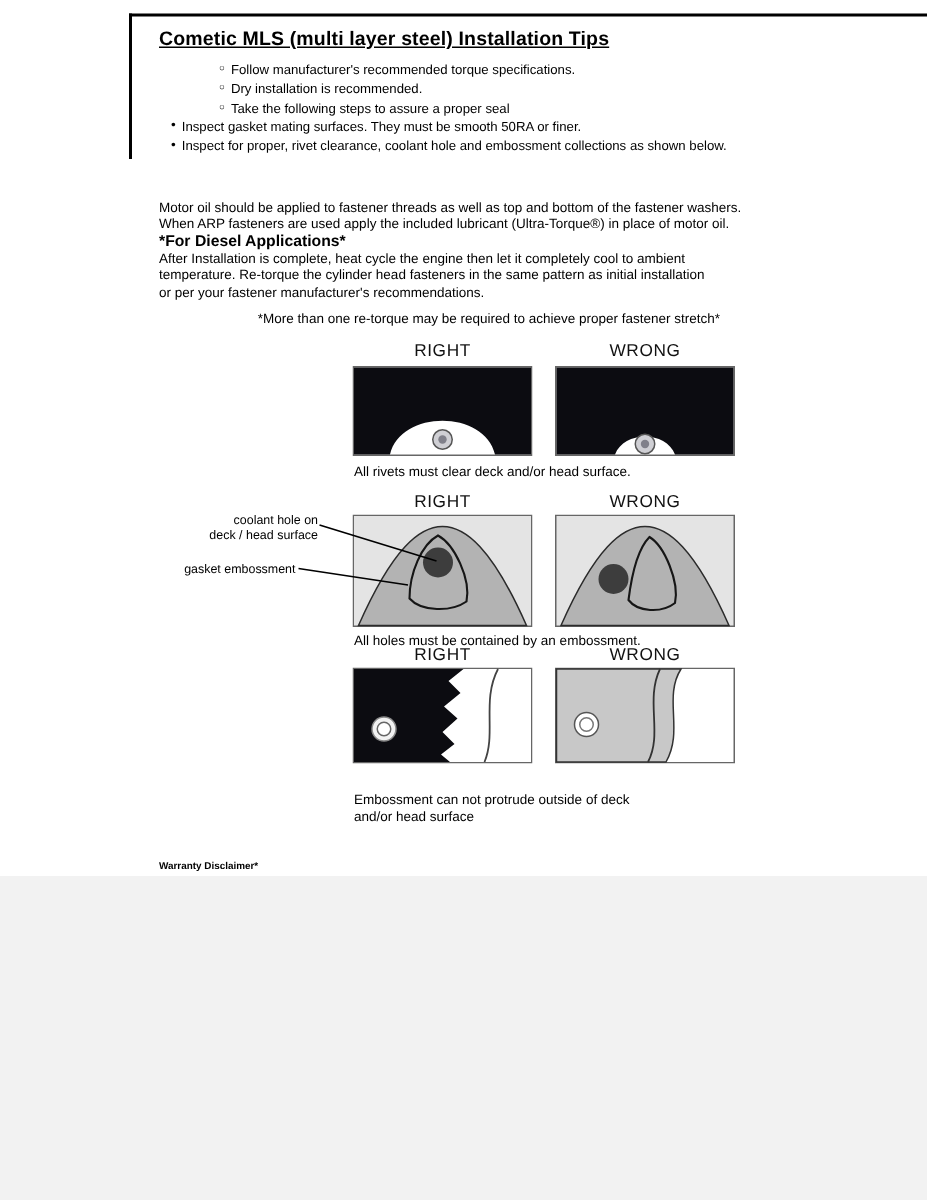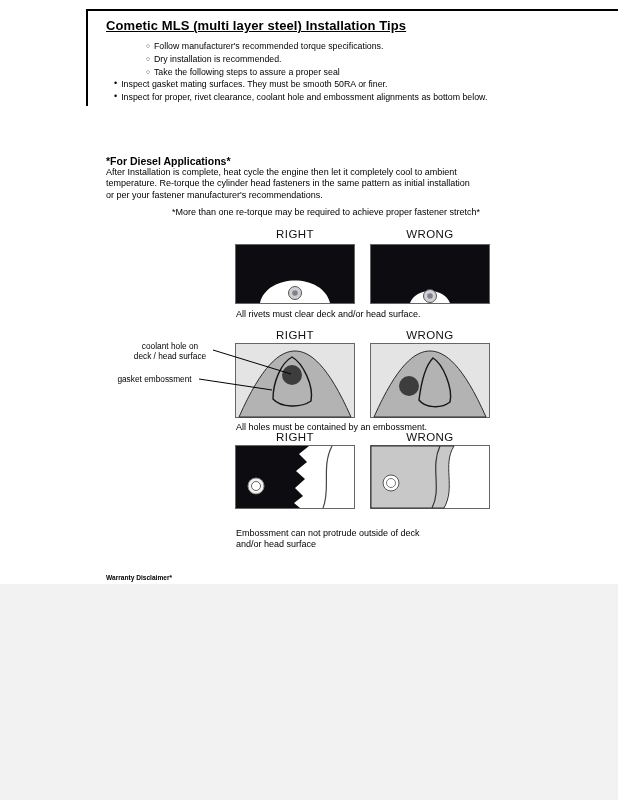--- a/index.html
+++ b/index.html
@@ -26,21 +26,21 @@
   .diesel-heading { position:absolute; left:106px; top:115px; font-size:10.5px; font-weight:bold;margin-top:40px; }
   .para { position:absolute; left:106px; font-size:9px; line-height:11.4px; white-space:pre-line; width:440px; }
   .para-oil  { top:133px; }
   .para-heat { top:167px; }
   .para-note { top:207px;text-align:center; }
 
   .rw { position:absolute; width:120px; text-align:center; font-size:11.5px; letter-spacing:0.4px; color:#111; }
   .panel { position:absolute; width:120px; }
   .caption { position:absolute; left:236px; font-size:9px; white-space:pre-line; line-height:11px; }
 
-  .callout { position:absolute; font-size:8.3px; line-height:10px; white-space:pre-line; text-align:center; }
+  .callout { position:absolute; font-size:8.3px; line-height:10px; white-space:pre-line; text-align:right; }
   .callout-coolant { left:128px; top:341px; width:84px; }
   .callout-embossment { left:112px; top:374px; width:85px; }
   .callout-lines { position:absolute; left:0; top:0; width:618px; height:800px; pointer-events:none; }
 
   .disclaimer-heading { position:absolute; left:106px; top:574px; font-size:6.6px; font-weight:bold; }
   .disclaimer { position:absolute; left:106px; top:584px; width:500px; font-size:6.4px; line-height:7px; }
   .disclaimer p { margin:0 0 6px 0; white-space:pre-line; }
 
   .footer-code { position:absolute; left:383px; top:760px; font-size:11.5px; }
 </style>
@@ -66,25 +66,27 @@
     <div class="bullet">
       <span class="b-marker">○</span>
       <span>Take the following steps to assure a proper seal</span>
     </div>
     <div class="bullet sub">
       <span class="b-marker">•</span>
       <span>Inspect gasket mating surfaces.  They must be smooth 50RA or finer.</span>
     </div>
     <div class="bullet sub">
       <span class="b-marker">•</span>
-      <span>Inspect for proper, rivet clearance, coolant hole and embossment alignments as bottom below.</span>
+      <span>Inspect for proper, rivet clearance, coolant hole and embossment collections as shown below.</span>
     </div>
   </div>
 
   <div class="diesel-heading">*For Diesel Applications*</div>
+  <div class="para para-oil">Motor oil should be applied to fastener threads as well as top and bottom of the fastener washers.
+When ARP fasteners are used apply the included lubricant (Ultra-Torque®) in place of motor oil.</div>
   <div class="para para-heat">After Installation is complete, heat cycle the engine then let it completely cool to ambient
 temperature. Re-torque the cylinder head fasteners in the same pattern as initial installation
 or per your fastener manufacturer's recommendations.</div>
   <div class="para para-note">*More than one re-torque may be required to achieve proper fastener stretch*</div>
 
   <div class="rw" style="left:235px;top:228px">RIGHT</div>
   <div class="rw" style="left:370px;top:228px">WRONG</div>
 
   <div class="panel" style="left:235px;top:244px;height:60px">
     <svg viewBox="0 0 120 60" width="120" height="60">

